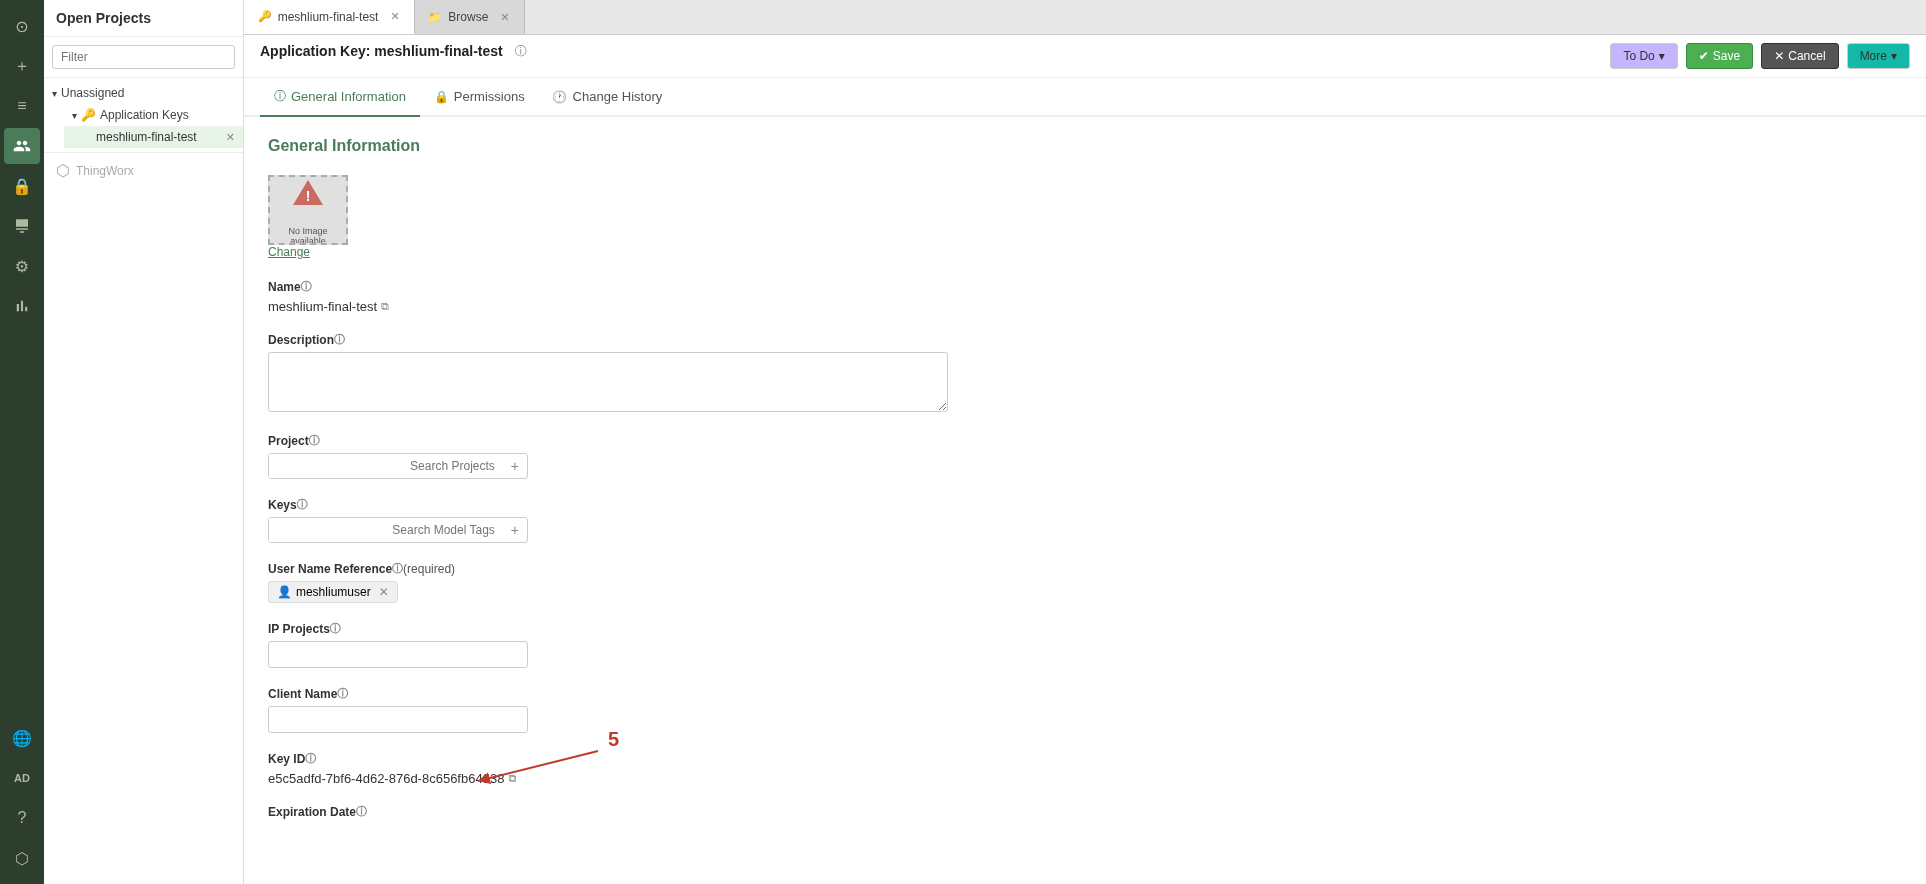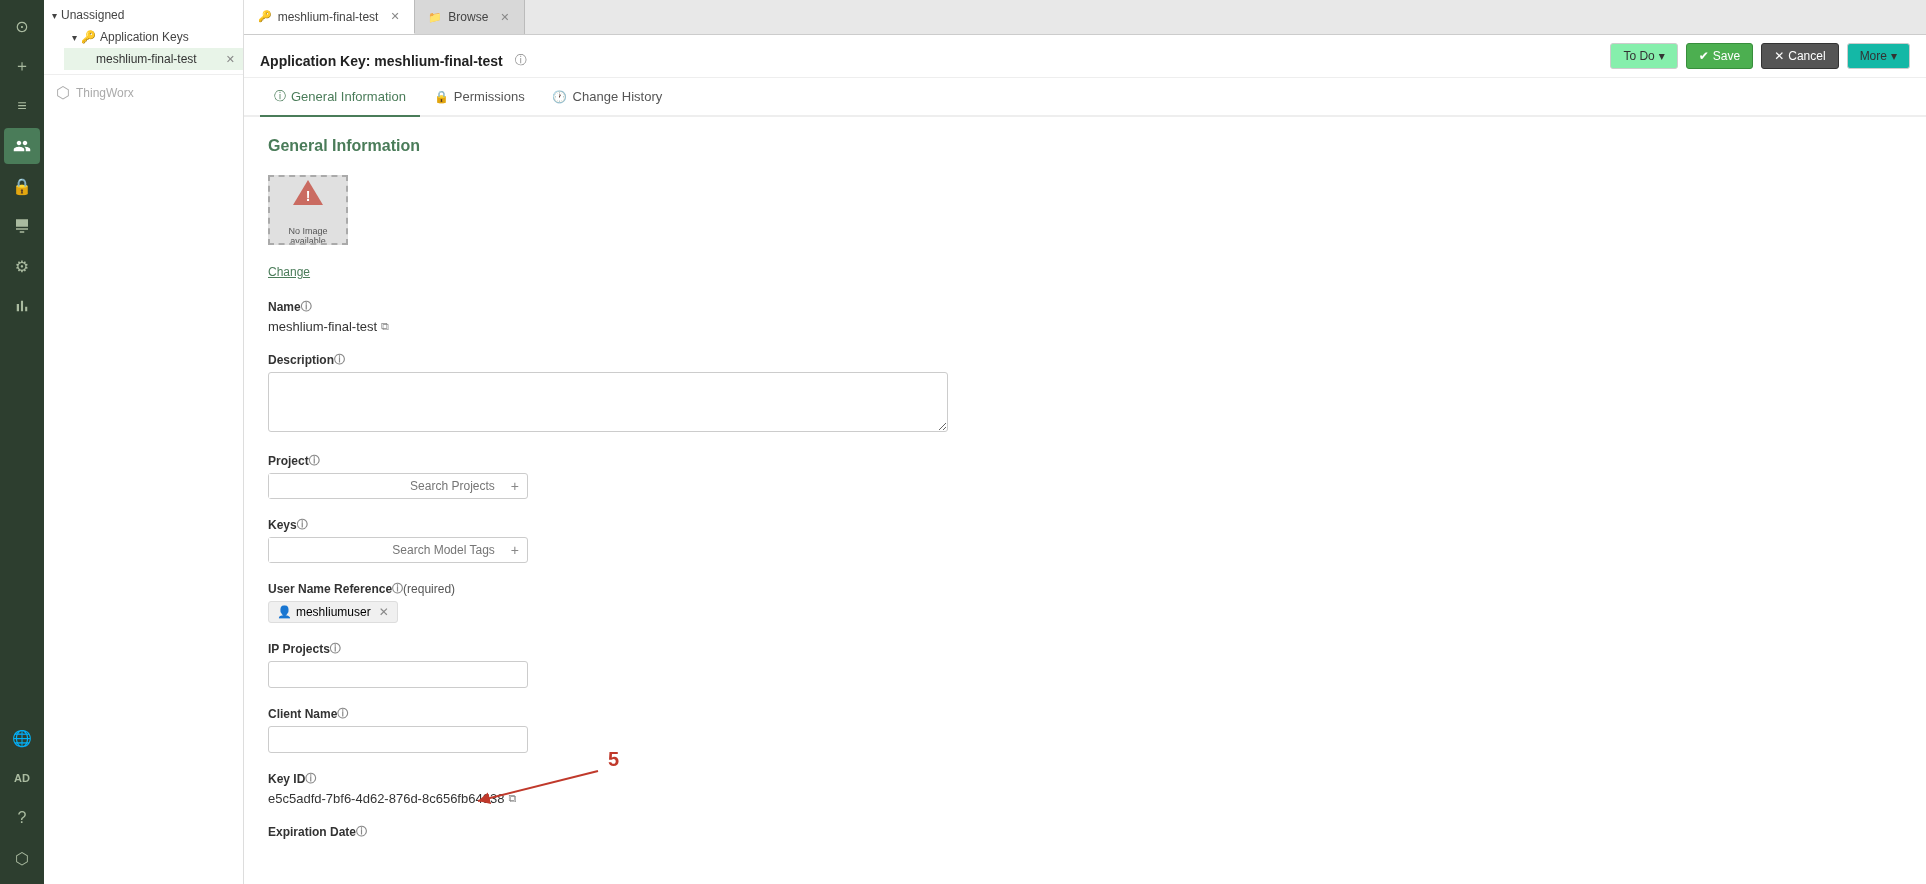--- a/index.html
+++ b/index.html
@@ -118,21 +118,21 @@
     .tab.active {
       background: #fff;
       border-bottom: 1px solid #fff;
     }
     .tab .tab-icon { font-size: 11px; }
     .tab .tab-close { color: #888; font-size: 11px; margin-left: 6px; }
 
     
     .toolbar {
       display: flex;
-      align-items: flex-end;
+      align-items: flex-start;
       padding: 8px 16px;
       background: #fff;
       border-bottom: 1px solid #eee;
       gap: 8px;
       flex-shrink: 0;
     }
     .toolbar-title {
       font-weight: 600;
       font-size: 14px;
       color: #222;
@@ -143,21 +143,21 @@
       padding: 5px 12px;
       border-radius: 3px;
       border: 1px solid #ccc;
       cursor: pointer;
       font-size: 12px;
       display: flex;
       align-items: center;
       gap: 4px;
     }
     .btn-todo {
-      background: #86efac;
+      background: #c4b5fd;
       color: #333;
     }
     .btn-save {
       background: #4caf50;
       color: white;
       border-color: #388e3c;
     }
     .btn-cancel {
       background: #555;
       color: white;
@@ -226,21 +226,21 @@
       color: #888;
       text-align: center;
       position: relative;
       overflow: hidden;
     }
     .change-link {
       color: #4a7c59;
       text-decoration: underline;
       cursor: pointer;
       font-size: 12px;
-      margin-top: 20px;
+      margin-top: 0;
     }
 
     
     .form-field { margin-bottom: 18px; }
     .form-label {
       font-weight: 600;
       font-size: 12px;
       color: #333;
       margin-bottom: 5px;
       display: flex;
@@ -345,20 +345,24 @@
       </svg>
   </div>
   <div class="spacer"></div>
   <div class="nav-icon">🌐</div>
   <div class="nav-icon" style="font-size:11px;font-weight:bold;">AD</div>
   <div class="nav-icon">?</div>
   <div class="nav-icon">⬡</div>
 </div>
 
 <div class="project-panel">
+  <div class="project-panel-header">Open Projects</div>
+  <div class="project-filter">
+    <input type="text" placeholder="Filter" style="">
+  </div>
   <div class="tree-section">
     <div class="tree-item">
       <span class="arrow">▾</span>
       <span>Unassigned</span>
     </div>
     <div class="tree-sub">
       <div class="tree-item">
         <span class="arrow">▾</span>
         <span class="icon">🔑</span>
         <span>Application Keys</span>

